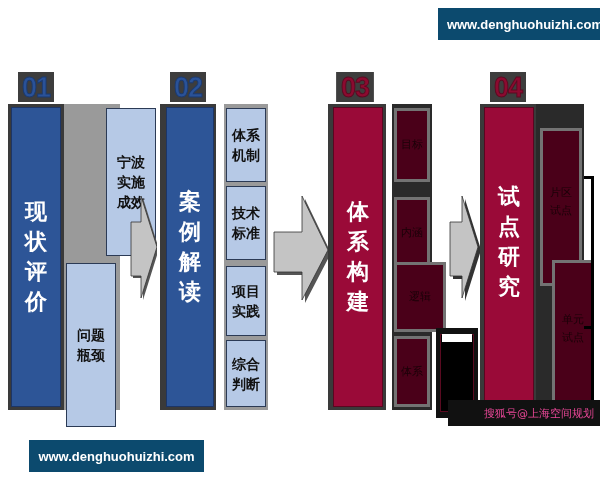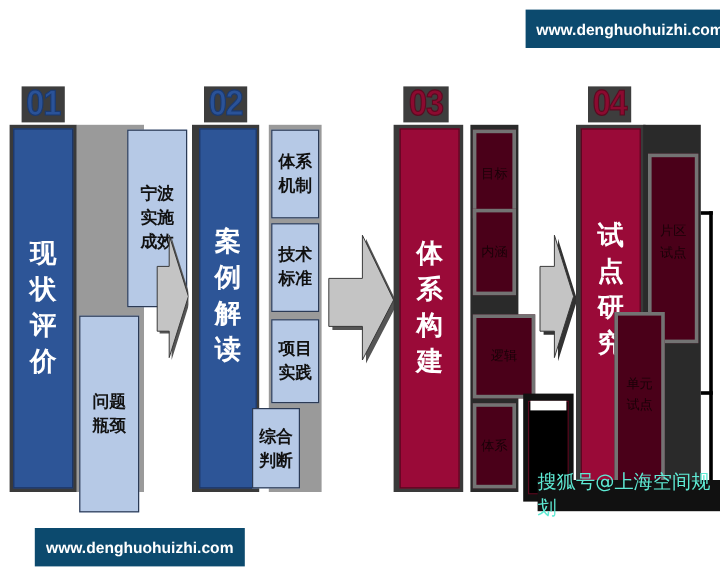--- a/index.html
+++ b/index.html
@@ -33,21 +33,21 @@
     }
     .sub-frame-blue { background: #9a9a9a; }
     .sub-frame-dark { background: #2a2a2a; }
     .sub-red {
       background: #4a0019; border: 3px solid #737373;
       display: flex; align-items: center; justify-content: center;
       font-weight: normal; font-size: 11px; color: #1a0008; text-align: left; line-height: 18px;
     }
     .arrow svg { display: block; }
     .credit {
-      background: #111111; color: #5eead4; font-size: 16px;
+      background: #111111; color: #ec4899; font-size: 11px;
       display: flex; align-items: center; justify-content: flex-end; padding-right: 6px;
     }
   </style>
 </head>
 <body>
 
 <div class="abs watermark" style="left:417px;top:8px;width:174px;height:32px;">www.denghuohuizhi.com</div>
 
 <div class="abs num num-blue" style="left:16px;top:72px;width:40px;height:30px;">01</div>
 <div class="abs frame" style="left:8px;top:104px;width:56px;height:306px;"></div>
@@ -79,41 +79,41 @@
   <span>解</span>
   <span>读</span>
 </div>
 <div class="abs sub-frame-blue" style="left:224px;top:104px;width:44px;height:306px;"></div>
 <div class="abs sub-blue" style="left:226px;top:108px;width:40px;height:74px;white-space:pre-line;">体系
 机制</div>
 <div class="abs sub-blue" style="left:226px;top:186px;width:40px;height:74px;white-space:pre-line;">技术
 标准</div>
 <div class="abs sub-blue" style="left:226px;top:266px;width:40px;height:70px;white-space:pre-line;">项目
 实践</div>
-<div class="abs sub-blue" style="left:210px;top:340px;width:40px;height:67px;white-space:pre-line;">综合
+<div class="abs sub-blue" style="left:226px;top:340px;width:40px;height:67px;white-space:pre-line;">综合
 判断</div>
 
 <div class="abs arrow" style="left:272px;top:192px;width:58px;height:112px;">
   <svg width="58" height="112" viewBox="0 0 58 112">
     <polygon points="2,40 30,40 30,4 56,58 30,108 30,80 2,80" fill="#555" transform="translate(3,3)"></polygon>
     <polygon points="2,40 30,40 30,4 56,58 30,108 30,80 2,80" fill="#c4c4c4" stroke="#333" stroke-width="0.8"></polygon>
   </svg>
 </div>
 
 <div class="abs num num-red" style="left:334px;top:72px;width:42px;height:30px;">03</div>
 <div class="abs frame" style="left:328px;top:104px;width:58px;height:306px;"></div>
 <div class="abs main-red main-text" style="left:333px;top:107px;width:50px;height:300px;">
   <span>体</span>
   <span>系</span>
   <span>构</span>
   <span>建</span>
 </div>
 <div class="abs sub-frame-dark" style="left:392px;top:104px;width:40px;height:306px;"></div>
 <div class="abs sub-red" style="left:394px;top:108px;width:36px;height:74px;">目标</div>
-<div class="abs sub-red" style="left:394px;top:174px;width:36px;height:72px;">内涵</div>
+<div class="abs sub-red" style="left:394px;top:197px;width:36px;height:72px;">内涵</div>
 <div class="abs sub-red" style="left:394px;top:262px;width:52px;height:70px;">逻辑</div>
 <div class="abs sub-red" style="left:394px;top:336px;width:36px;height:71px;">体系</div>
 
 <div class="abs" style="left:436px;top:328px;width:42px;height:90px;background:#111;"></div>
 <div class="abs" style="left:440px;top:334px;width:34px;height:78px;background:#000;border:1px solid #5a0a20;"></div>
 <div class="abs" style="left:442px;top:334px;width:30px;height:8px;background:#fff;"></div>
 
 <div class="abs arrow" style="left:446px;top:192px;width:34px;height:110px;">
   <svg width="34" height="110" viewBox="0 0 34 110">
     <polygon points="4,30 16,30 16,4 32,55 16,106 16,84 4,84" fill="#333" transform="translate(3,3)"></polygon>
@@ -125,21 +125,21 @@
 <div class="abs frame" style="left:480px;top:104px;width:58px;height:306px;"></div>
 <div class="abs main-red main-text" style="left:484px;top:107px;width:50px;height:300px;padding-bottom:30px;">
   <span>试</span>
   <span>点</span>
   <span>研</span>
   <span>究</span>
 </div>
 <div class="abs sub-frame-dark" style="left:536px;top:104px;width:48px;height:306px;"></div>
 <div class="abs sub-red" style="left:540px;top:108px;width:42px;height:158px;white-space:pre-line;padding-bottom:10px;margin-top:20px;">片区
 试点</div>
-<div class="abs sub-red" style="left:512px;top:260px;width:42px;height:147px;white-space:pre-line;padding-bottom:10px;">单元
+<div class="abs sub-red" style="left:552px;top:260px;width:42px;height:147px;white-space:pre-line;padding-bottom:10px;">单元
 试点</div>
 
 <div class="abs" style="left:584px;top:176px;width:10px;height:3px;background:#000;"></div>
 <div class="abs" style="left:591px;top:176px;width:3px;height:244px;background:#000;"></div>
 <div class="abs" style="left:584px;top:326px;width:10px;height:3px;background:#000;"></div>
 
 <div class="abs credit" style="left:448px;top:400px;width:152px;height:26px;">搜狐号@上海空间规划</div>
 
 <div class="abs watermark" style="left:8px;top:440px;width:175px;height:32px;">www.denghuohuizhi.com</div>
 

